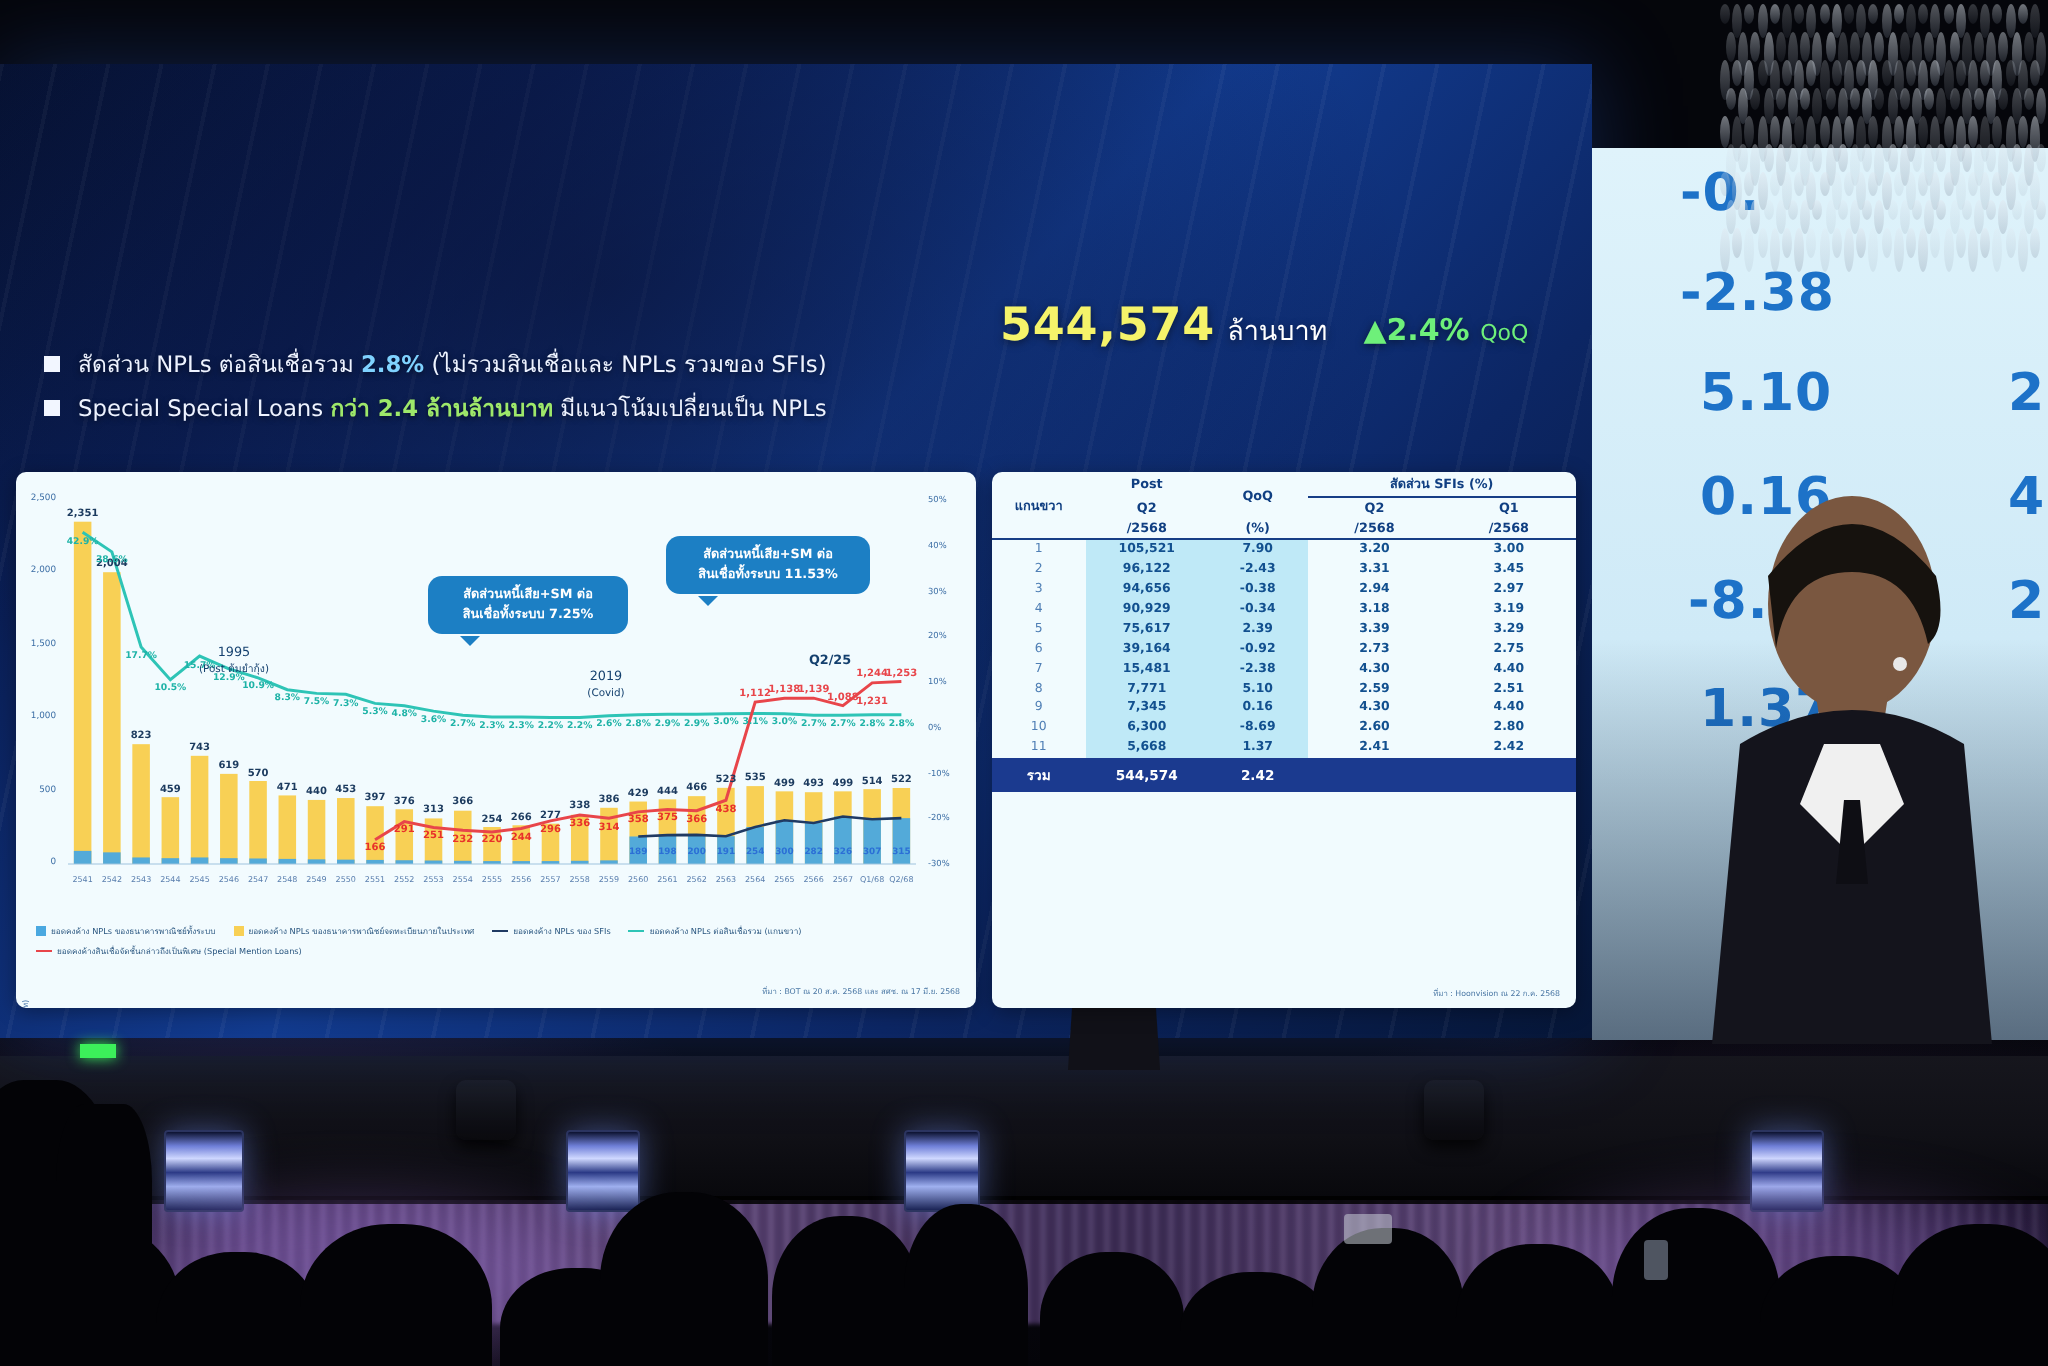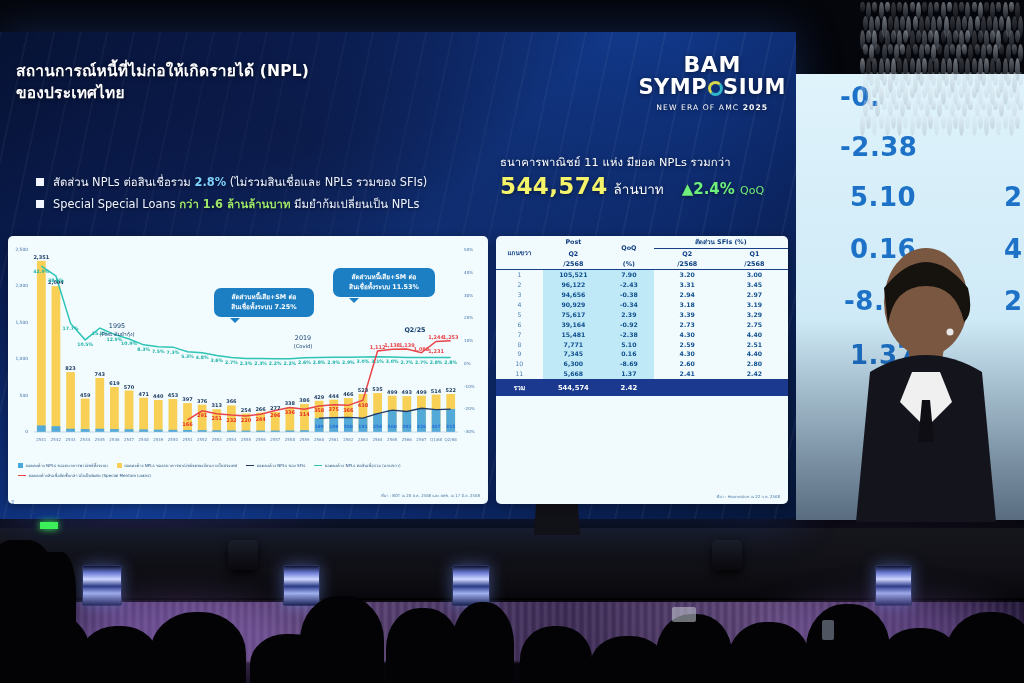--- a/index.html
+++ b/index.html
@@ -42,21 +42,21 @@
     opacity:.75; }
   #screen::after { content:""; position:absolute; inset:0;
     background:radial-gradient(ellipse 560px 380px at 300px 110px, rgba(10,15,45,.55), transparent 72%); }
   .scr-inner { position:absolute; inset:0; z-index:3; }
 
   
   .headline { position:absolute; left:16px; top:28px; width:470px;
     color:#fff; font-size:15.5px; font-weight:bold; line-height:1.42; letter-spacing:.2px;
     text-shadow:0 1px 4px rgba(0,0,0,.6); }
 
-  .bullets { position:absolute; left:36px; top:143px; width:476px; }
+  .bullets { position:absolute; left:22px; top:143px; width:476px; }
   .bullet { display:flex; align-items:flex-start; gap:9px; margin-bottom:7px;
     font-size:11.4px; color:#eef3ff; line-height:1.35; text-shadow:0 1px 3px rgba(0,0,0,.55); }
   .bsq { width:8px; height:8px; background:#f2f6ff; margin-top:3px; flex:0 0 auto; }
   .hl-blue { color:#7fd2ff; font-weight:bold; }
   .hl-green{ color:#9ee86a; font-weight:bold; }
 
   
   .logo { position:absolute; right:10px; top:22px; text-align:center; color:#fff;
     text-shadow:0 1px 5px rgba(0,0,0,.55); }
   .logo .l1 { font-size:22px; font-weight:bold; letter-spacing:.6px; line-height:1; }
@@ -151,44 +151,34 @@
   <div class="footlight" style="left:875px;top:565px;width:37px;"></div>
   <div class="beamhead" style="left:228px;top:540px;"></div>
   <div class="beamhead" style="left:712px;top:540px;"></div>
 
   <div class="wash" style="left:60px;top:600px;width:240px;height:80px;background:rgba(150,110,200,.35);"></div>
   <div class="wash" style="left:760px;top:600px;width:260px;height:80px;background:rgba(140,100,190,.32);"></div>
 
   <div id="screen">
     <div class="scr-inner">
 
-      <div class="headline">
-        <div>สถานการณ์หนี้ที่ไม่ก่อให้เกิดรายได้ (NPL)</div>
-        <div>ของประเทศไทย</div>
-      </div>
 
       <div class="bullets">
         <div class="bullet">
           <span class="bsq"></span>
           <span><span>สัดส่วน NPLs ต่อสินเชื่อรวม </span><span class="hl-blue">2.8%</span><span> (ไม่รวมสินเชื่อและ NPLs รวมของ SFIs)</span></span>
         </div>
         <div class="bullet">
           <span class="bsq"></span>
-          <span><span>Special Special Loans </span><span class="hl-green">กว่า 1.6 ล้านล้านบาท</span><span> มีมยำก้มเปลี่ยนเป็น NPLs</span></span>
+          <span><span>Special Special Loans </span><span class="hl-green">กว่า 2.4 ล้านล้านบาท</span><span> มีแนวโน้มเปลี่ยนเป็น NPLs</span></span>
         </div>
       </div>
 
-      <div class="logo">
-        <div class="l1">BAM</div>
-        <div class="l2"><span>SYMP</span><span class="o"></span><span>SIUM</span></div>
-        <div class="l3"><span>NEW ERA OF AMC </span><b>2025</b></div>
-      </div>
 
       <div class="qblock">
-        <div class="q-l2">ธนาคารพาณิชย์ 11 แห่ง มียอด NPLs รวมกว่า</div>
         <div class="q-l3">
           <span class="q-big">544,574</span>
           <span class="q-unit">ล้านบาท</span>
           <span class="q-qoq"><span>▲2.4%</span> <small>QoQ</small></span>
         </div>
       </div>
 
       <div id="chartcard">
         <svg class="plot" viewBox="0 0 480 268" preserveAspectRatio="none">
           <g id="svg-chart">

